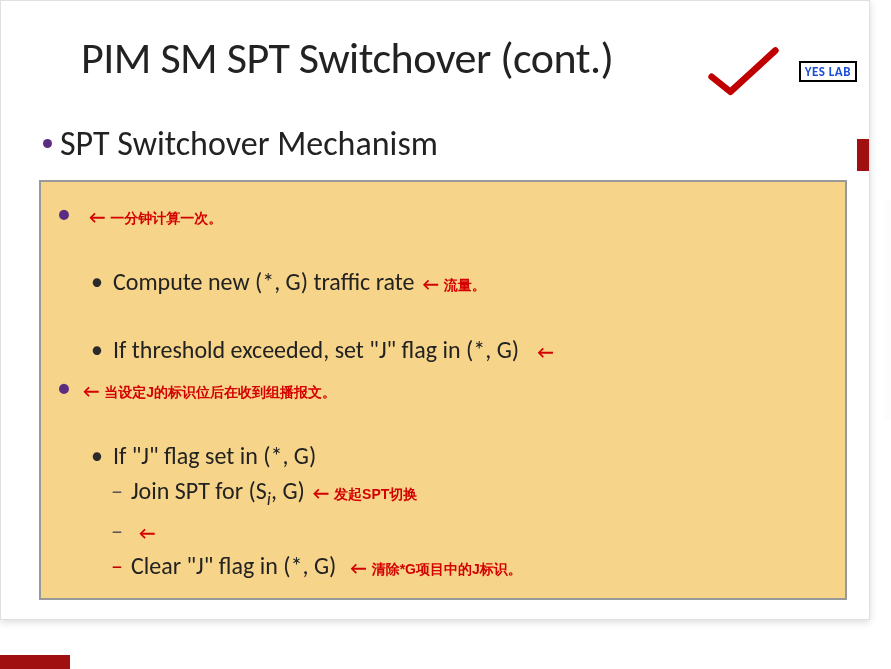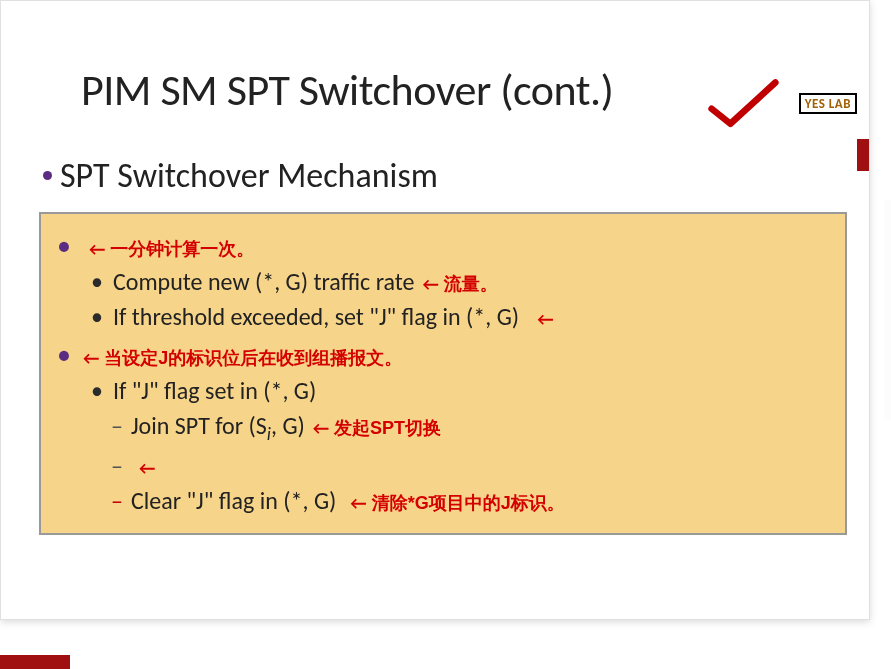--- a/index.html
+++ b/index.html
@@ -16,21 +16,20 @@
       height: 620px;
       background: #ffffff;
       border: 1px solid #e0e0e0;
       box-shadow: 0 2px 8px rgba(0,0,0,0.15);
       position: relative;
       margin: 0;
     }
     .header {
       position: relative;
       padding: 30px 40px 10px 80px;
-      margin-top: 32px;
     }
     .title {
       font-size: 44px;
       font-weight: 400;
       color: #222;
       letter-spacing: -0.5px;
     }
     .logo-area {
       position: absolute;
       right: 12px;
@@ -44,21 +43,21 @@
       top: 42px;
       width: 75px;
       height: 60px;
     }
     .logo-box {
       border: 2px solid #000;
       padding: 1px 4px;
       font-size: 13px;
       font-weight: bold;
       letter-spacing: 0.5px;
-      color: #a16207;
+      color: #1d4ed8;
     }
     .red-bar-right {
       position: absolute;
       right: 0;
       top: 138px;
       width: 12px;
       height: 32px;
       background: #a01010;
     }
     .heading-row {
@@ -118,34 +117,35 @@
       font-size: 24px;
       margin-right: 8px;
     }
     .t-main {
       font-size: 28px;
       color: #222;
     }
     .t-sub {
       font-size: 24px;
       color: #222;
+      margin-top: 33px;
     }
     .t-sub2 {
       font-size: 24px;
       color: #222;
     }
     .arrow {
       color: #d40000;
       font-size: 18px;
       margin: 0 5px 0 8px;
       font-weight: bold;
     }
     .anno {
       color: #d40000;
-      font-size: 18px;
+      font-size: 14px;
       font-weight: bold;
       font-family: "Microsoft YaHei", SimSun, Arial, sans-serif;
     }
     .subscript {
       font-style: italic;
       font-size: 0.75em;
       vertical-align: sub;
     }
     .bottom-red-bar {
       position: absolute;

